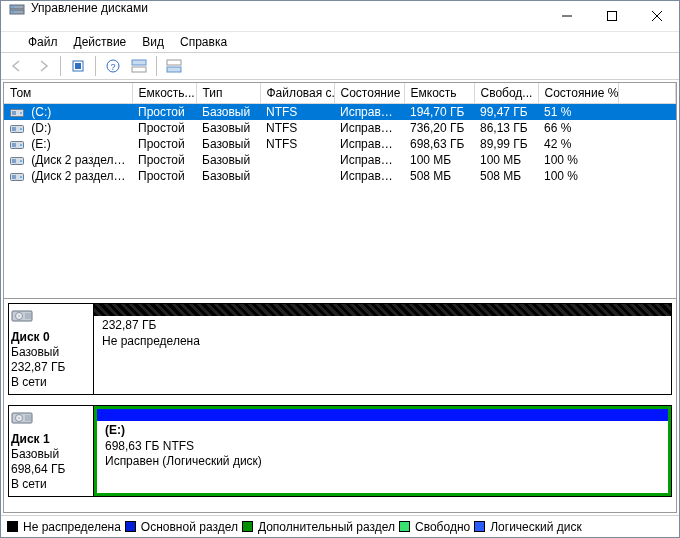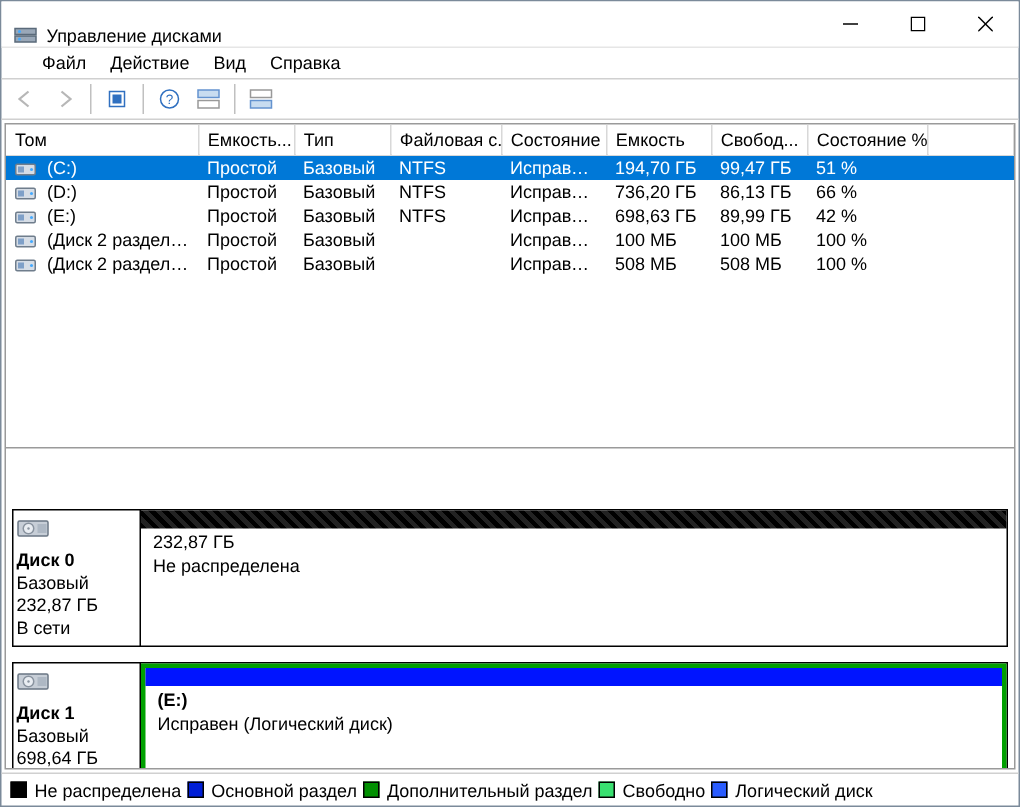--- a/index.html
+++ b/index.html
@@ -16,22 +16,22 @@
     height: 538px;
     border: 1px solid #7b8a9a;
     display: flex;
     flex-direction: column;
     background: #fff;
   }
   
   .titlebar {
     height: 30px;
     display: flex;
-    align-items: flex-end;
-    padding: 12px 0 0 8px;
+    align-items: flex-start;
+    padding: 0 0 0 8px;
     background: #fff;
   }
   .titlebar .icon {
     width: 16px; height: 16px;
     margin-right: 6px;
     display: inline-flex; align-items: center; justify-content: center;
   }
   .titlebar .title { flex: 1; }
   .win-btn {
     width: 45px; height: 30px;
@@ -68,21 +68,20 @@
   .tbtn.disabled { opacity: .35; pointer-events: none; }
   .tsep { width: 1px; height: 20px; background: #c0c0c0; margin: 0 3px; }
   
   .content {
     flex: 1;
     display: flex;
     flex-direction: column;
     margin: 2px;
     border: 1px solid #9a9a9a;
     min-height: 0;
-    gap: 36px;
   }
   
   .vol-pane {
     height: 216px;
     overflow: auto;
     border-bottom: 1px solid #9a9a9a;
     position: relative;
   }
   table.vol {
     width: 100%;
@@ -390,20 +389,21 @@
                 </svg></span>
               <span class="di-name">Диск 1</span>
               <span>Базовый</span>
               <span>698,64 ГБ</span>
               <span>В сети</span>
             </div>
             <div class="disk-layout">
               <div class="part logical">
                 <div class="cap"></div>
                 <span class="pname">(E:)</span>
+                <span>698,63 ГБ NTFS</span>
                 <span>Исправен (Логический диск)</span>
               </div>
             </div>
           </div>
         </div>
     </div>
 
   </div>
 
   <div class="legend">

